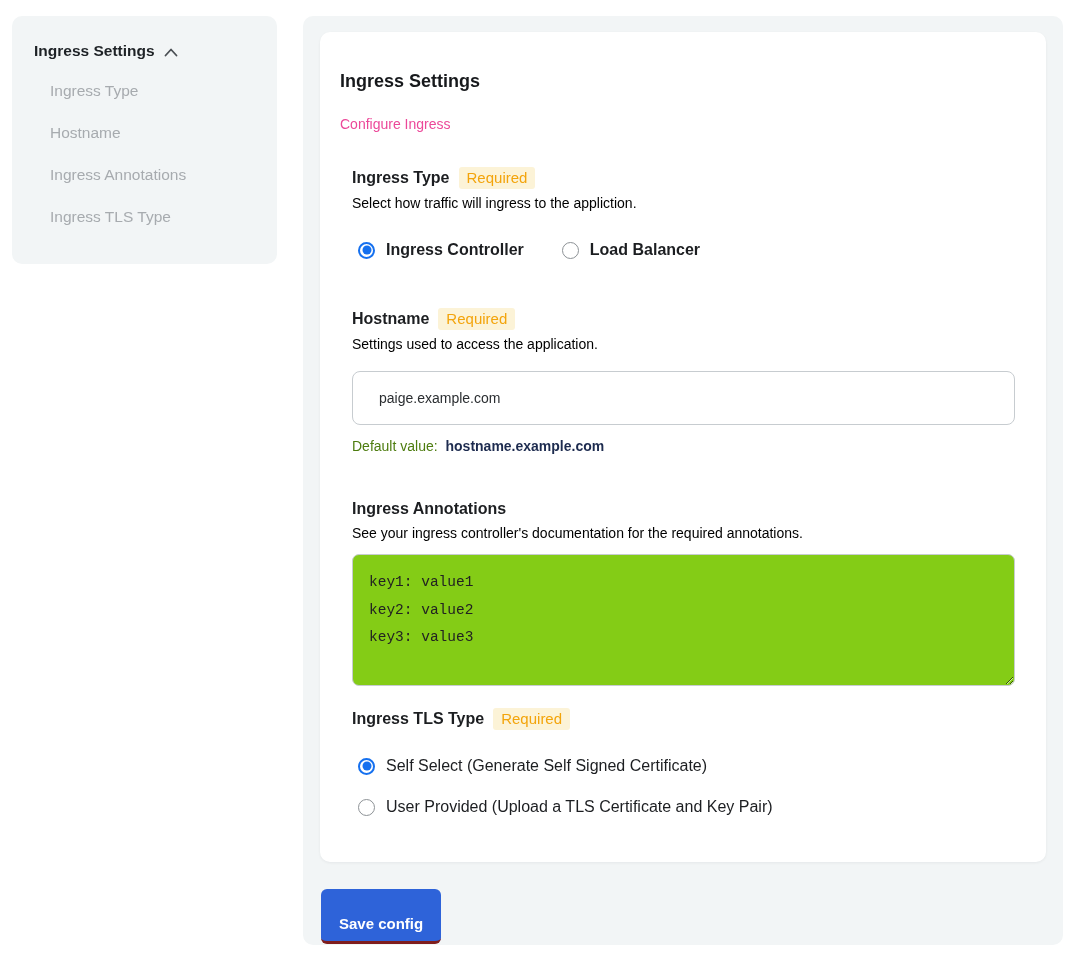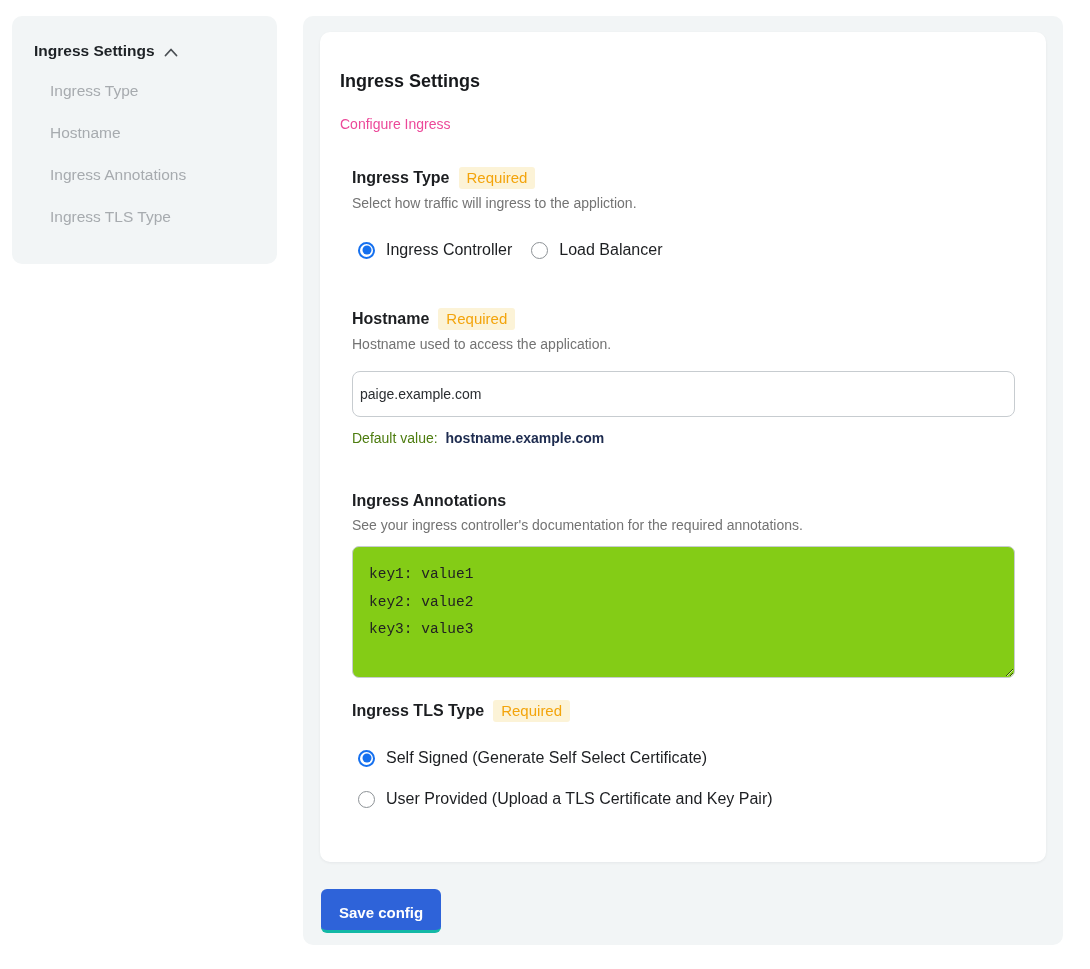--- a/index.html
+++ b/index.html
@@ -32,50 +32,50 @@
   .card-subtitle { margin-top: 24px; font-size: 14px; color: #ec4899; line-height: 17px; }
 
   .sections { margin-left: 12px; }
   .label-row { display: flex; align-items: center; gap: 9px; }
   .field-label { font-size: 16px; font-weight: 600; color: #1c1e21; line-height: 20px; }
   .badge {
     background: #fcf3d7; color: #f3a40b;
     font-size: 15px; font-weight: 400;
     padding: 4px 8px; border-radius: 3px; line-height: 14px;
   }
-  .field-desc { margin-top: 5px; font-size: 14px; color: #737373; line-height: 18px; }
+  .field-desc { margin-top: 5px; font-size: 14px; color: #000000; line-height: 18px; }
 
   .sec-ingress-type { margin-top: 34px; }
   .sec-hostname { margin-top: 48px; }
   .sec-annotations { margin-top: 44px; }
   .sec-tls { margin-top: 22px; }
 
   
-  .radio-row { display: flex; gap: 19px; margin: 28px 0 0 6px; }
+  .radio-row { display: flex; gap: 38px; margin: 28px 0 0 6px; font-weight: bold; }
   .radio-option { display: flex; align-items: center; gap: 11px; cursor: pointer; }
   .radio {
     width: 17px; height: 17px; border-radius: 50%;
     border: 1.5px solid #8d9296; background: #fff;
     position: relative; flex: none;
   }
   .radio.checked { border: 2px solid #1570ef; }
   .radio.checked::after {
     content: ""; position: absolute; left: 50%; top: 50%;
     width: 9px; height: 9px; border-radius: 50%;
     background: #1570ef; transform: translate(-50%,-50%);
   }
   .radio-label { font-size: 16px; color: #1c1e21; line-height: 20px; }
   .radio-stack { margin: 26px 0 0 6px; }
   .radio-stack .radio-option + .radio-option { margin-top: 21px; align-items: center; }
 
   
   .text-input {
-    margin-top: 18px; display: block; width: 663px; height: 46px;
+    margin-top: 18px; display: block; width: 663px; height: 54px;
     border: 1px solid #c7ccd0; border-radius: 8px;
-    padding: 0 7px; font-size: 14px; color: #2b2e31;
+    padding: 0 26px; font-size: 14px; color: #2b2e31;
     font-family: "Liberation Sans", sans-serif;
     outline: none; background: #fff;
   }
   .default-line { margin-top: 13px; font-size: 14px; line-height: 17px; }
   .default-label { color: #4d7c0f; }
   .default-value { color: #1d2b4f; font-weight: 700; margin-left: 4px; margin-top: 10px; }
 
   .annotations-input {
     margin-top: 12px; display: block; width: 663px; height: 132px;
     border: 1px solid #c7ccd0; border-radius: 7px;
@@ -84,25 +84,25 @@
     font-family: "Liberation Mono", monospace;
     outline: none; resize: both; background: #84cc16;
   }
 
   
   .save-btn {
     margin: 27px 0 0 18px;
     display: inline-block;
     background: #2e63d9;
     border: none;
-    border-bottom: 3px solid #14b8a6;
+    border-bottom: 3px solid #7f1d1d;
     border-radius: 6px;
     color: #ffffff; font-size: 15px; font-weight: 700;
     font-family: "Liberation Sans", sans-serif;
-    padding: 15px 18px 9px 18px;
+    padding: 26px 18px 9px 18px;
     cursor: pointer;
     line-height: 17px;
   }
 </style>
 </head>
 <body>
 
 <nav class="panel-bg sidebar">
   <div class="sidebar-header">
     <span class="sidebar-header-label">Ingress Settings</span>
@@ -143,21 +143,21 @@
             <span class="radio-label">Load Balancer</span>
           </label>
         </div>
       </div>
 
       <div class="sec-hostname">
         <div class="label-row">
           <span class="field-label">Hostname</span>
           <span class="badge">Required</span>
         </div>
-        <div class="field-desc">Hostname used to access the application.</div>
+        <div class="field-desc">Settings used to access the application.</div>
         <input class="text-input" type="text" value="paige.example.com" style="">
         <div class="default-line">
           <span class="default-label">Default value:</span>
           <span class="default-value">hostname.example.com</span>
         </div>
       </div>
 
       <div class="sec-annotations">
         <div class="label-row">
           <span class="field-label">Ingress Annotations</span>
@@ -169,21 +169,21 @@
       </div>
 
       <div class="sec-tls">
         <div class="label-row">
           <span class="field-label">Ingress TLS Type</span>
           <span class="badge">Required</span>
         </div>
         <div class="radio-stack">
           <label class="radio-option">
             <span class="radio checked"></span>
-            <span class="radio-label">Self Signed (Generate Self Select Certificate)</span>
+            <span class="radio-label">Self Select (Generate Self Signed Certificate)</span>
           </label>
           <label class="radio-option">
             <span class="radio"></span>
             <span class="radio-label">User Provided (Upload a TLS Certificate and Key Pair)</span>
           </label>
         </div>
       </div>
 
     </div>
   </section>

